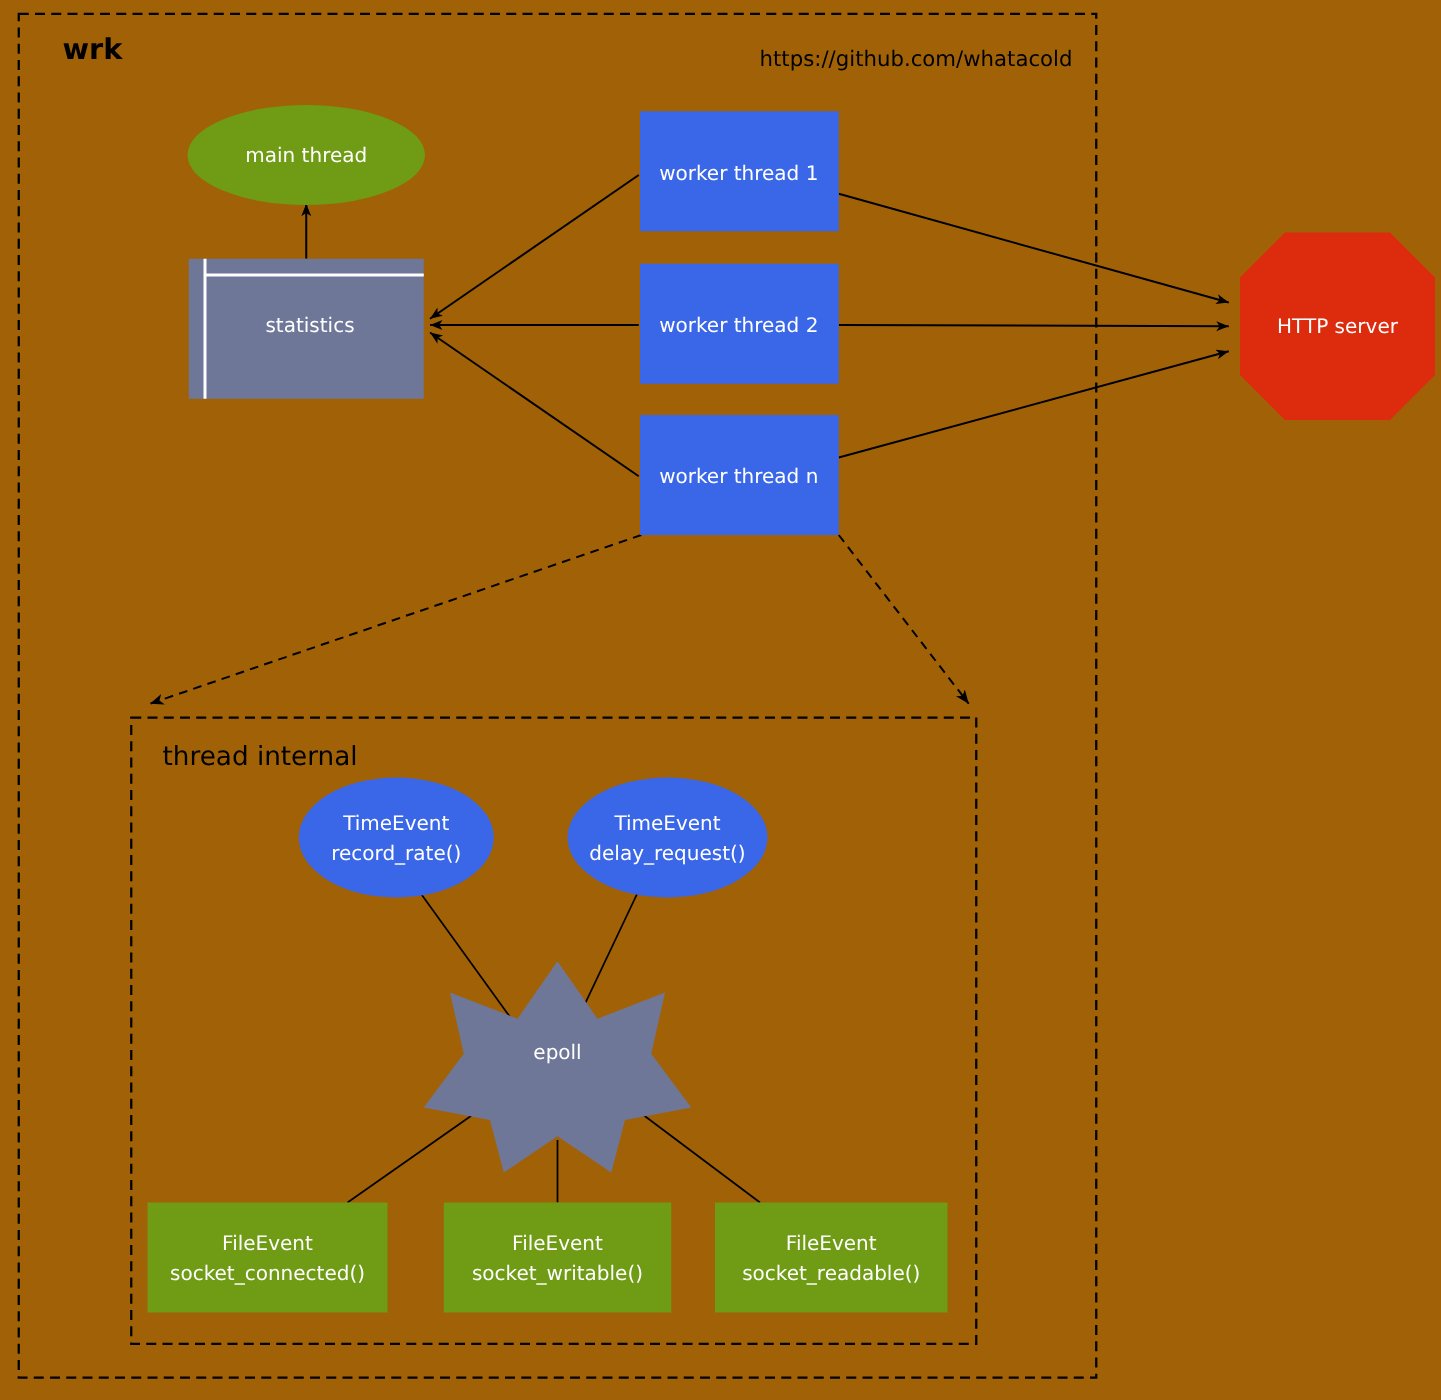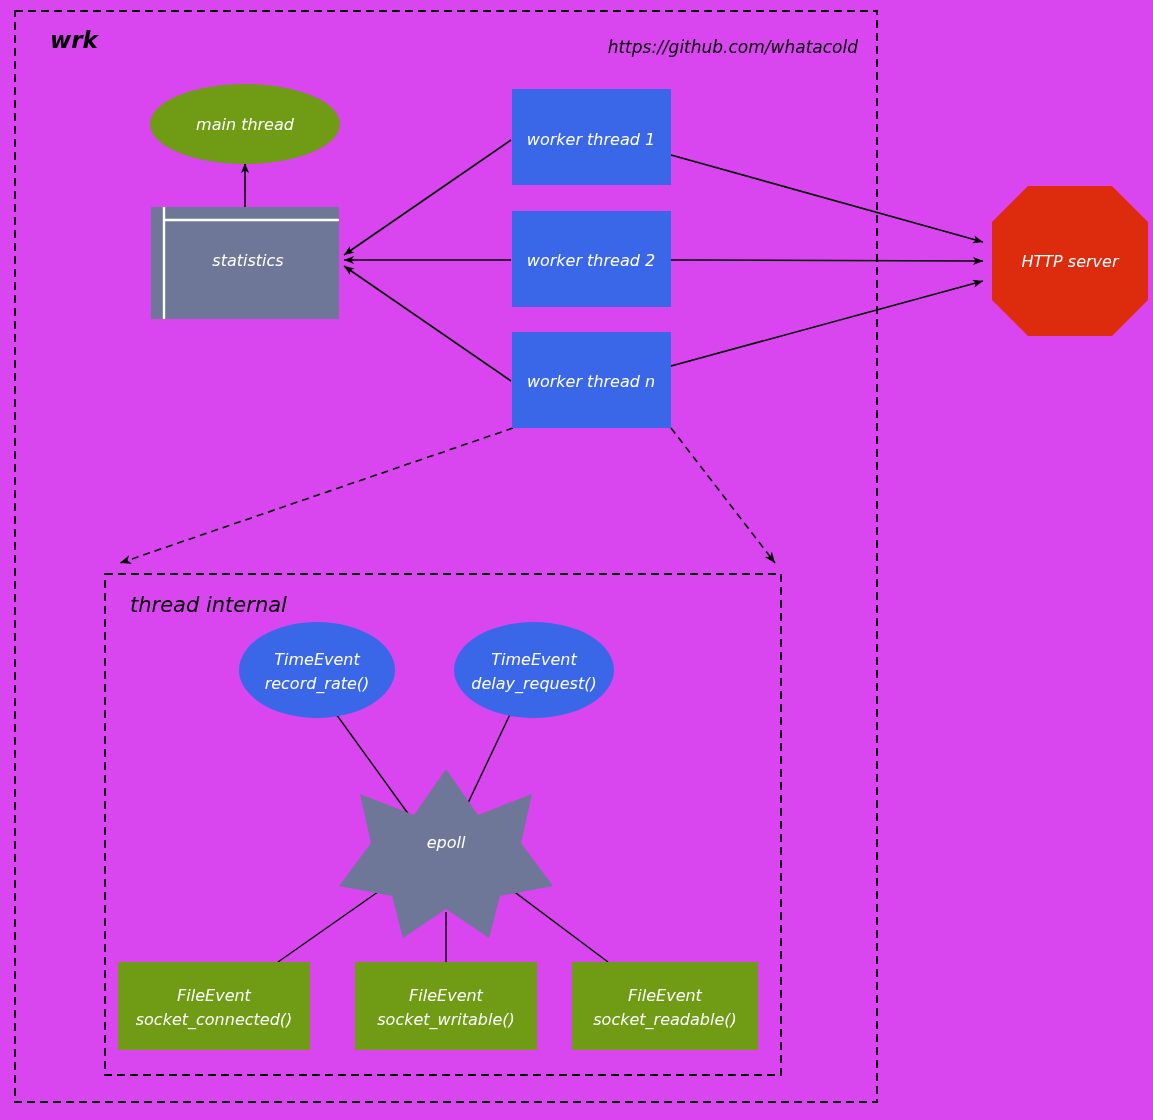--- a/index.html
+++ b/index.html
@@ -7,23 +7,22 @@
     padding: 0;
     background: #ffffff;
   }
   body {
     font-family: "DejaVu Sans", "Liberation Sans", sans-serif;
   }
   #canvas {
     position: relative;
     width: 1153px;
     height: 1120px;
-    background: #d946ef;
+    background: #a16207;
     overflow: hidden;
-    font-style: italic;
   }
   #diagram-svg {
     position: absolute;
     left: 0;
     top: 0;
     width: 1153px;
     height: 1120px;
   }
   .node-label {
     fill: #ffffff;

